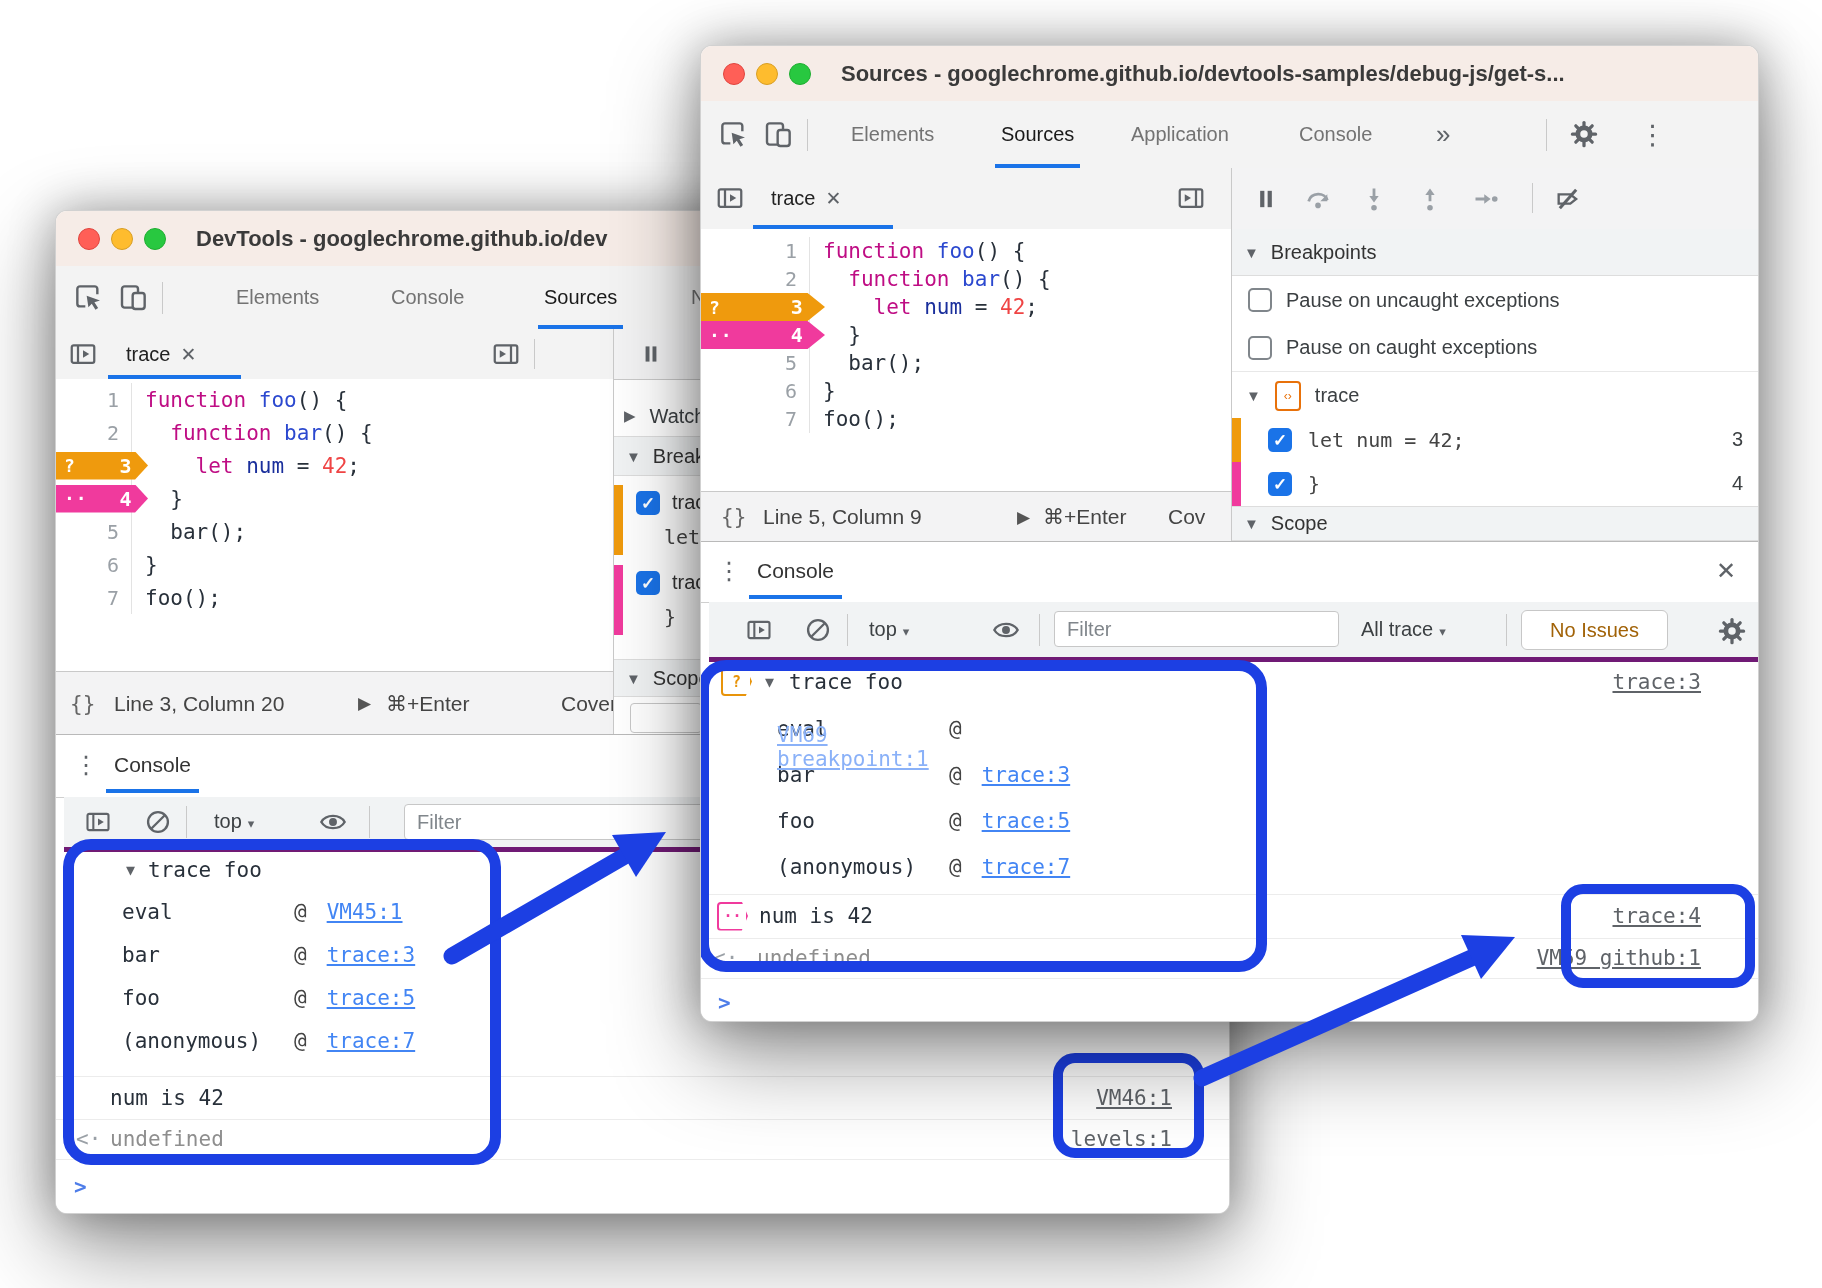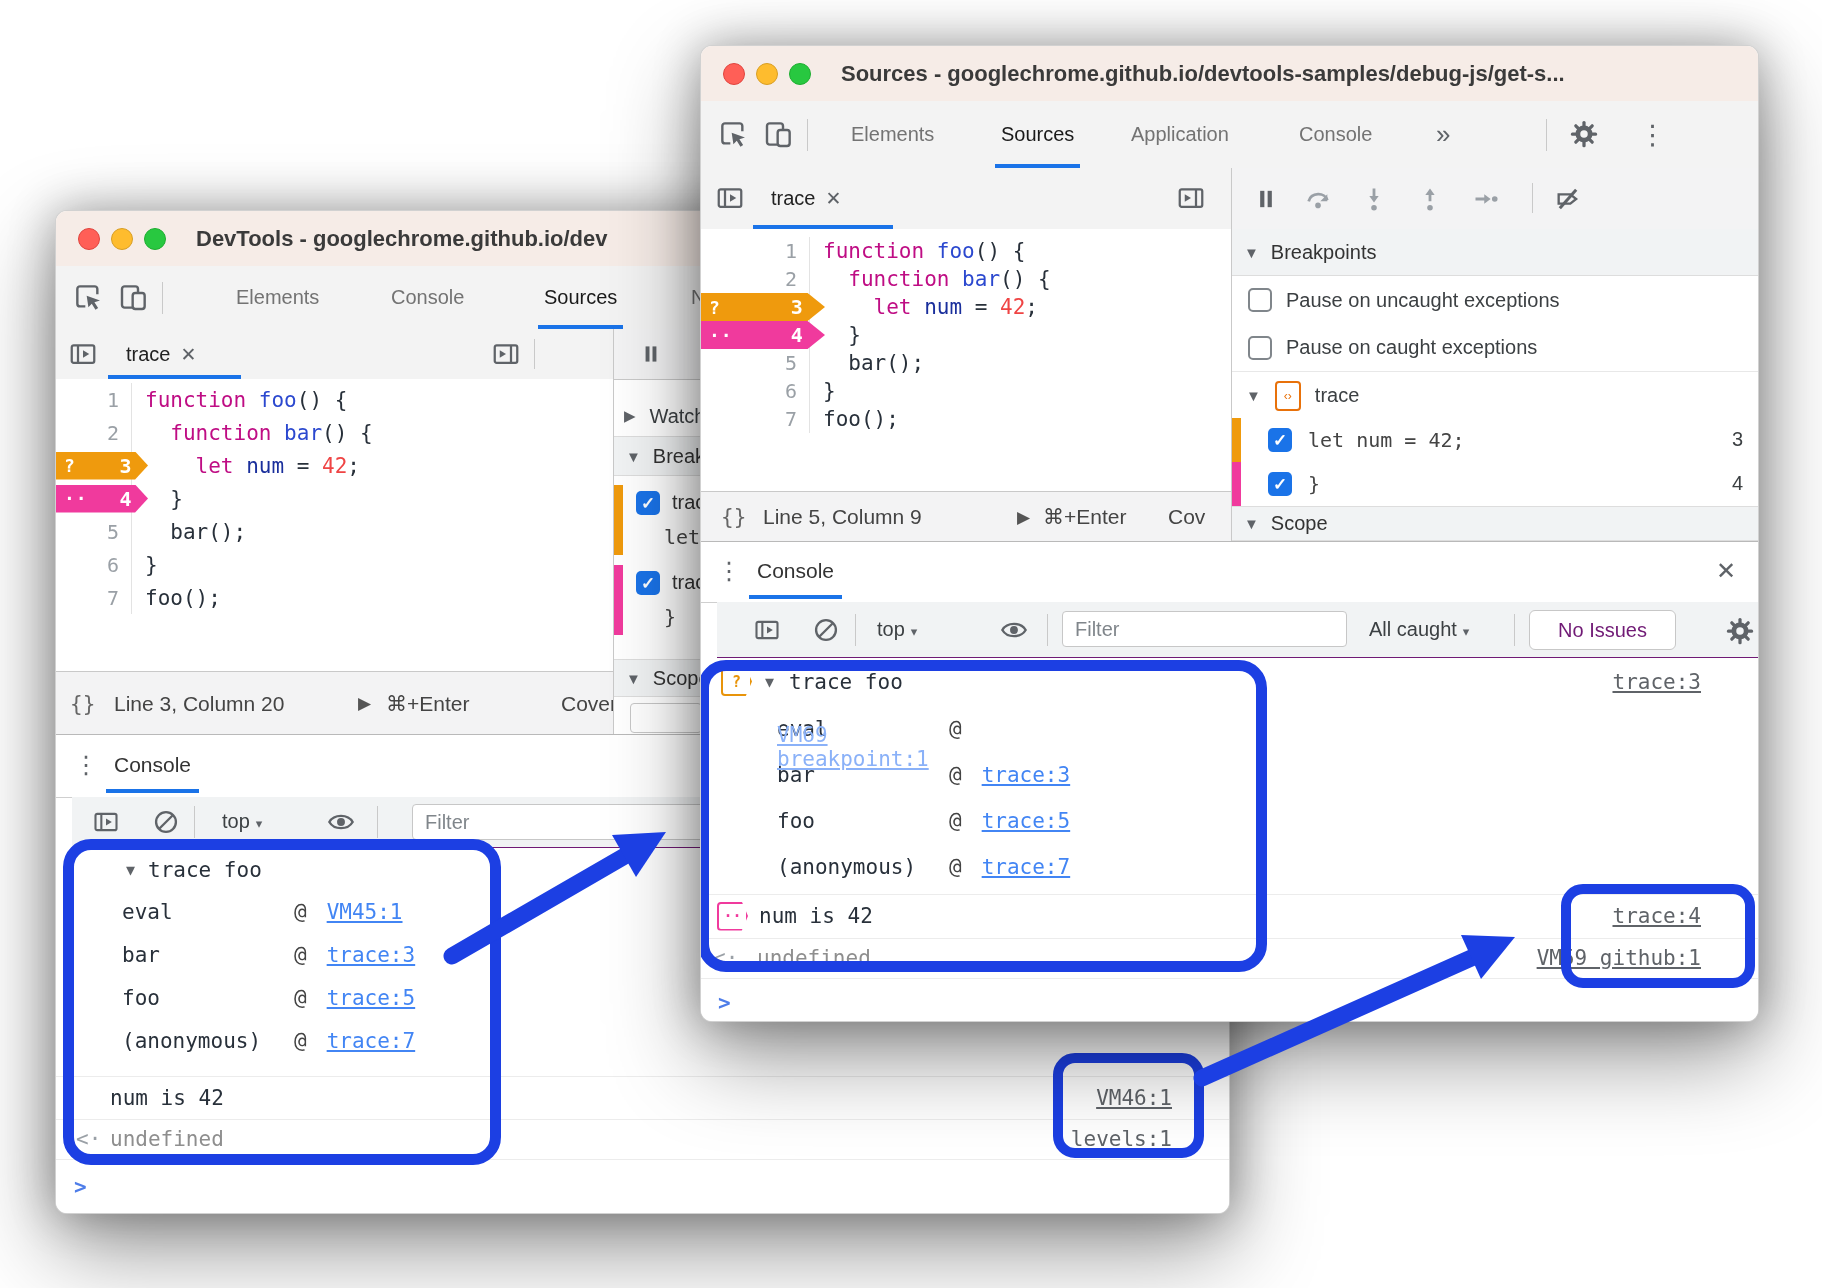--- a/index.html
+++ b/index.html
@@ -46,26 +46,26 @@
   .code-text{padding-left:13px;white-space:pre;}
   .tk-kw{color:#bf0d84;} .tk-fn{color:#2b48cf;} .tk-vr{color:#1a2f9c;} .tk-nm{color:#ef4444;} .tk-pl{color:#28303a;}
   .statusbar{position:absolute;background:#f3f3f4;border-top:1px solid #c9c9c9;display:flex;align-items:center;font-size:21px;color:#444;white-space:nowrap;overflow:hidden;}
   .statusbar .mono{font-family:"DejaVu Sans Mono",monospace;color:#666;}
   .sb-item{position:absolute;}
   .drawer{position:absolute;left:0;right:0;bottom:0;background:#fff;border-top:1px solid #b9b9b9;}
   .drawer-head{position:absolute;left:0;right:0;top:0;background:#fff;border-bottom:1px solid #cfcfcf;}
   .drawer-title{position:absolute;font-size:21px;color:#333;}
   .drawer-title .underline{position:absolute;left:-8px;right:-8px;bottom:-16px;height:4px;background:#1a73e8;}
   .kebab{font-size:24px;color:#5f6368;letter-spacing:0;}
-  .ctoolbar{position:absolute;left:16px;right:0;background:#f1f3f4;border-bottom:1px solid #701a75;}
+  .ctoolbar{position:absolute;left:8px;right:0;background:#f1f3f4;border-bottom:5px solid #701a75;}
   .ct-label{position:absolute;font-size:20px;color:#3c4043;white-space:nowrap;}
   .caret{font-size:13px;color:#5f6368;margin-left:6px;}
   .filter-input{position:absolute;height:36px;background:#fff;border:1px solid #c7c7c7;border-radius:4px;font-size:20px;color:#333;padding:0 12px;box-sizing:border-box;font-family:"Liberation Sans",sans-serif;}
   .filter-input::placeholder{color:#80868b;}
-  .btn{position:absolute;height:38px;background:#fff;border:1px solid #c7c7c7;border-radius:6px;font-size:20px;color:#701a75;display:flex;align-items:center;justify-content:center;}
+  .btn{position:absolute;height:38px;background:#fff;border:1px solid #c7c7c7;border-radius:6px;font-size:20px;color:#a16207;display:flex;align-items:center;justify-content:center;}
   .ccontent{position:absolute;left:0;right:0;bottom:0;font-family:"DejaVu Sans Mono",monospace;font-size:21px;color:#28303a;}
   .crow{position:absolute;left:0;right:0;display:flex;align-items:center;}
   .tri{font-size:15px;color:#5f6368;}
   .stack-row{display:flex;align-items:center;}
   #win-back .stack-row{height:43px;}
   #win-front .stack-row{height:46px;}
   .stack-fn{flex:0 0 172px;white-space:pre;}
   .stack-at{color:#444;margin-right:20px;}
   .stack-link{color:#4285f4;text-decoration:underline;}
   .stack-link.light{color:#8ab1f8;}
@@ -576,21 +576,21 @@
       <span class="vsep" style="left:138px;top:12px;height:32px"></span>
       <span class="ct-label" style="left:160px;top:16px"><span>top</span><span class="caret">▾</span></span>
       <span class="icon" style="left:283px;top:14px">
         <svg class="ic" width="28" height="28" viewBox="0 0 24 24">
             <path d="M2 12C6 5 18 5 22 12 18 19 6 19 2 12Z" fill="none" stroke="#5f6368" stroke-width="2"></path>
             <circle cx="12" cy="12" r="3.4" fill="#5f6368"></circle>
           </svg>
       </span>
       <span class="vsep" style="left:330px;top:12px;height:32px"></span>
       <input class="filter-input" style="left: 345px; top: 9px; width: 285px;" placeholder="Filter">
-      <span class="ct-label" style="left:652px;top:16px"><span>All caught</span><span class="caret">▾</span></span>
+      <span class="ct-label" style="left:652px;top:16px"><span>All trace</span><span class="caret">▾</span></span>
       <span class="vsep" style="left:797px;top:12px;height:32px"></span>
       <div class="btn" style="left:812px;top:8px;width:145px">
           <span>No Issues</span>
         </div>
       <span class="icon" style="left:1008px;top:14px">
         <svg class="ic" width="30" height="30" viewBox="0 0 24 24">
             <g fill="#5f6368">
               <rect x="10.7" y="1.5" width="2.6" height="21" rx="1.2"></rect>
               <rect x="10.7" y="1.5" width="2.6" height="21" rx="1.2" transform="rotate(45 12 12)"></rect>
               <rect x="10.7" y="1.5" width="2.6" height="21" rx="1.2" transform="rotate(90 12 12)"></rect>

